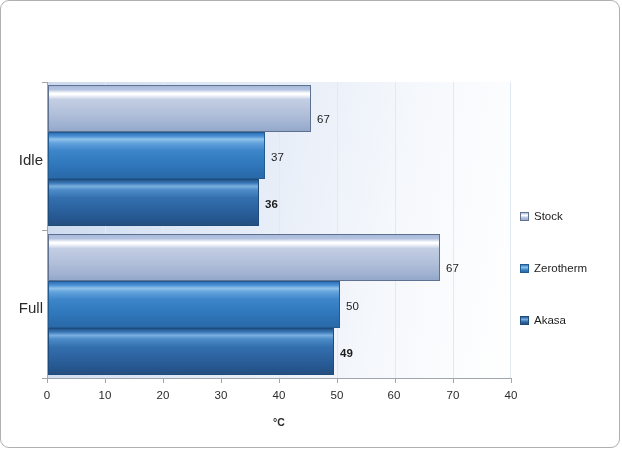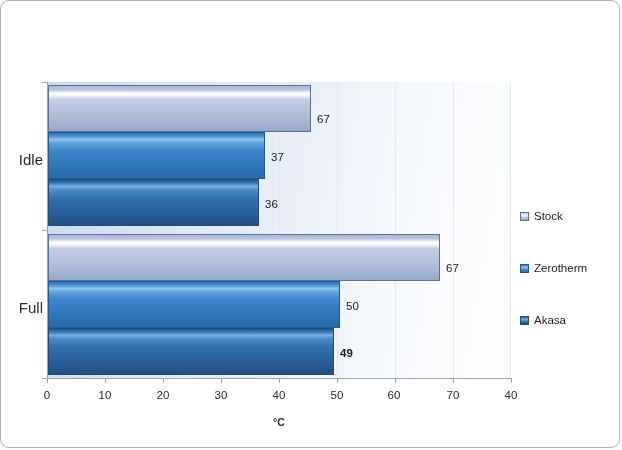--- a/index.html
+++ b/index.html
@@ -128,21 +128,21 @@
   <div class="bar s0" style="top:84px;  height:47px; width:263px;"></div>
   <div class="bar s1" style="top:131px; height:47px; width:217px;"></div>
   <div class="bar s2" style="top:178px; height:47px; width:211px;"></div>
 
   <div class="bar s0" style="top:233px; height:47px; width:392px;"></div>
   <div class="bar s1" style="top:280px; height:47px; width:292px;"></div>
   <div class="bar s2" style="top:327px; height:47px; width:286px;"></div>
 
   <div class="dlab" style="left:316px; top:112px;">67</div>
   <div class="dlab" style="left:270px; top:150px;">37</div>
-  <div class="dlab" style="left:264px; top:197px;">36</div>
+  <div class="dlab" style="left:264px; top:197px;font-weight:bold;">36</div>
   <div class="dlab" style="left:445px; top:261px;">67</div>
   <div class="dlab" style="left:345px; top:299px;">50</div>
   <div class="dlab" style="left:339px; top:346px;font-weight:bold;">49</div>
 
   <div class="ytick" style="top:81px;"></div>
   <div class="ytick" style="top:229px;"></div>
   <div class="ytick" style="top:377px;"></div>
   <div class="catlab" style="top:150px;">Idle</div>
   <div class="catlab" style="top:298px;">Full</div>
 

